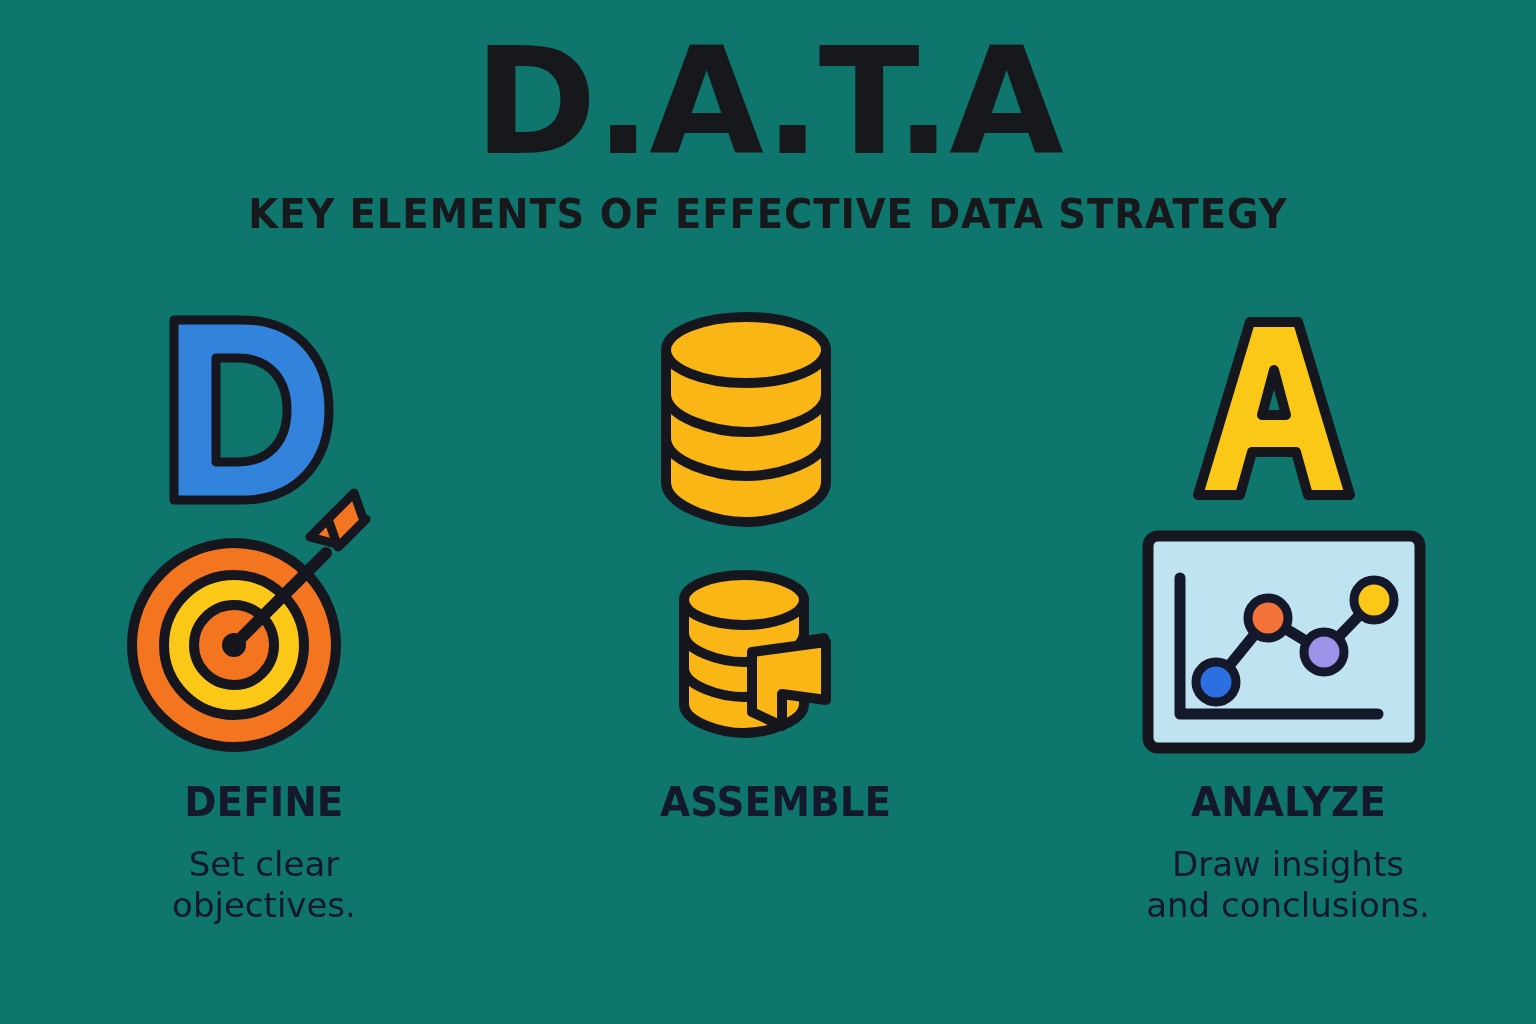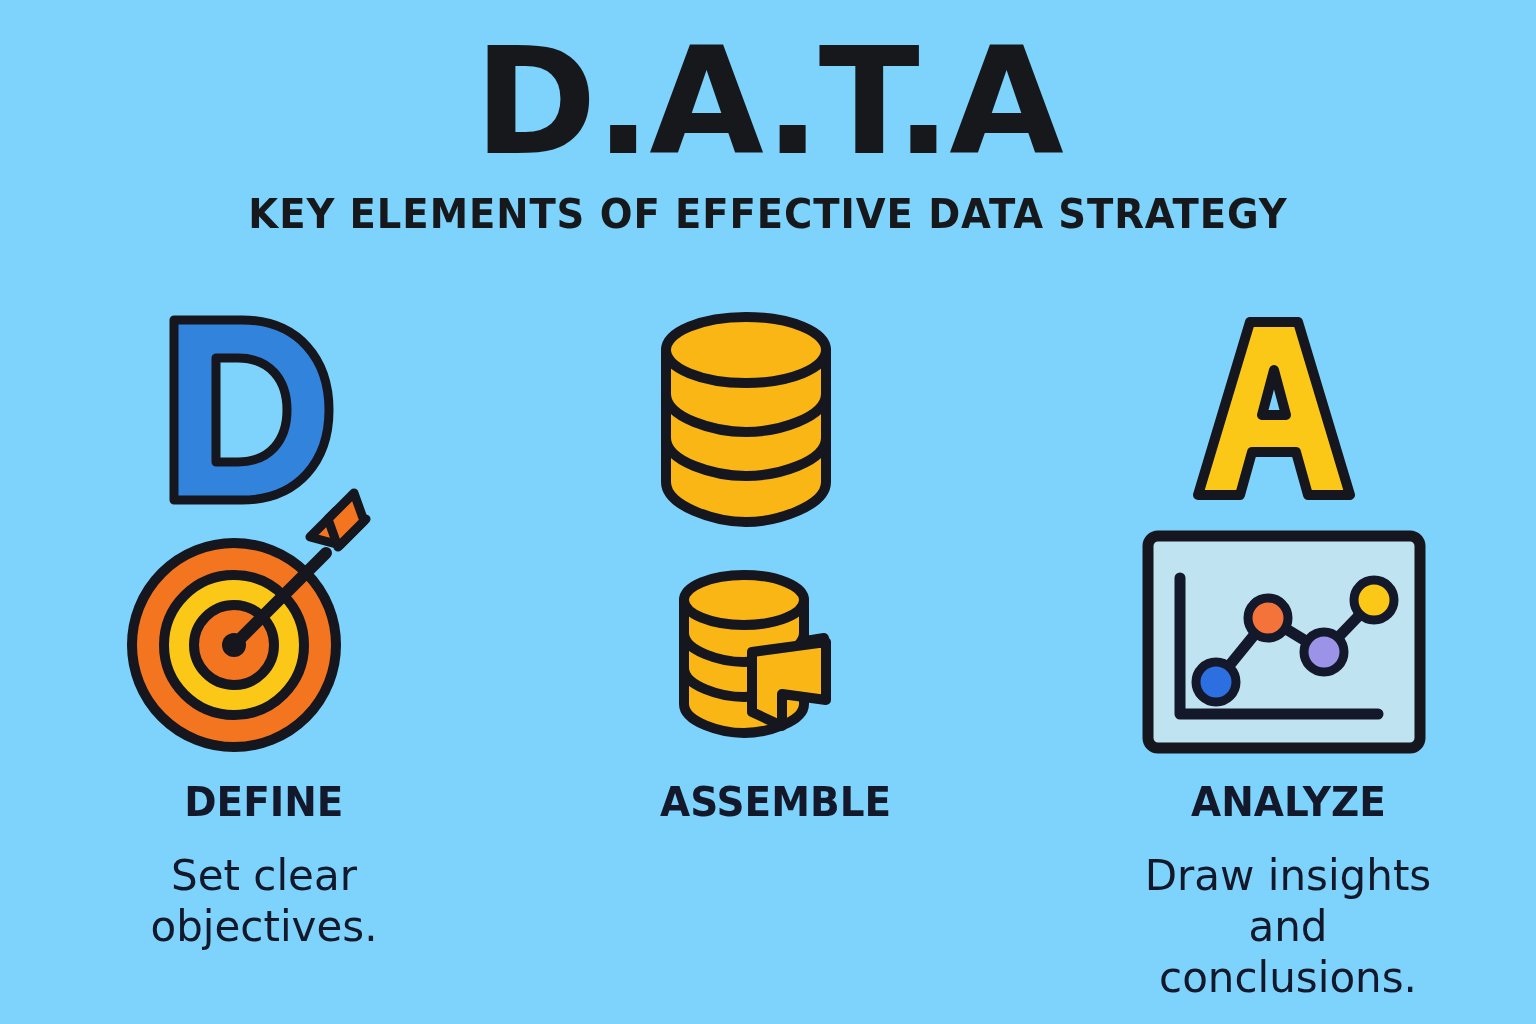--- a/index.html
+++ b/index.html
@@ -10,21 +10,21 @@
     width: 1536px;
     height: 1024px;
     background: #FDFBEF;
     font-family: "Liberation Sans", sans-serif;
     overflow: hidden;
   }
   .poster {
     position: relative;
     width: 1536px;
     height: 1024px;
-    background: #7dd3fc;
+    background: #0f766e;
   }
 
   
   .header {
     position: absolute;
     top: 0;
     left: 0;
     width: 1536px;
     text-align: center;
   }
@@ -79,25 +79,25 @@
     letter-spacing: 0px;
     color: #14182B;
     text-align: center;
     margin-top: 8px;
     transform: scaleX(0.95);
     white-space: nowrap;
   }
   .desc {
     font-family: "DejaVu Sans", sans-serif;
     font-weight: 400;
-    font-size: 42px;
+    font-size: 34px;
     line-height: 1.22;
     color: #14182B;
     text-align: center;
-    margin-top: 24px;
+    margin-top: 18px;
     max-width: 330px;
     white-space: pre-line;
   }
 </style>
 </head>
 <body>
 
 <div class="poster">
 
   <div class="header">

